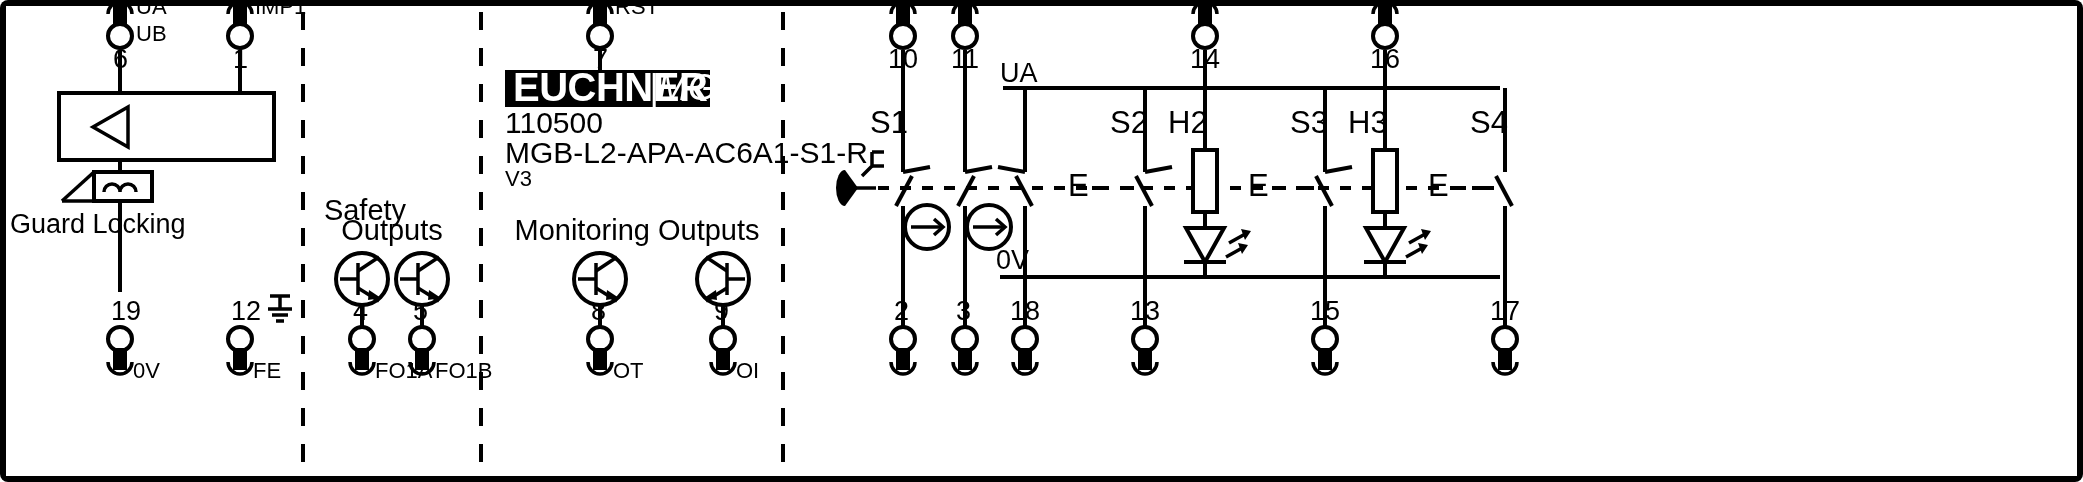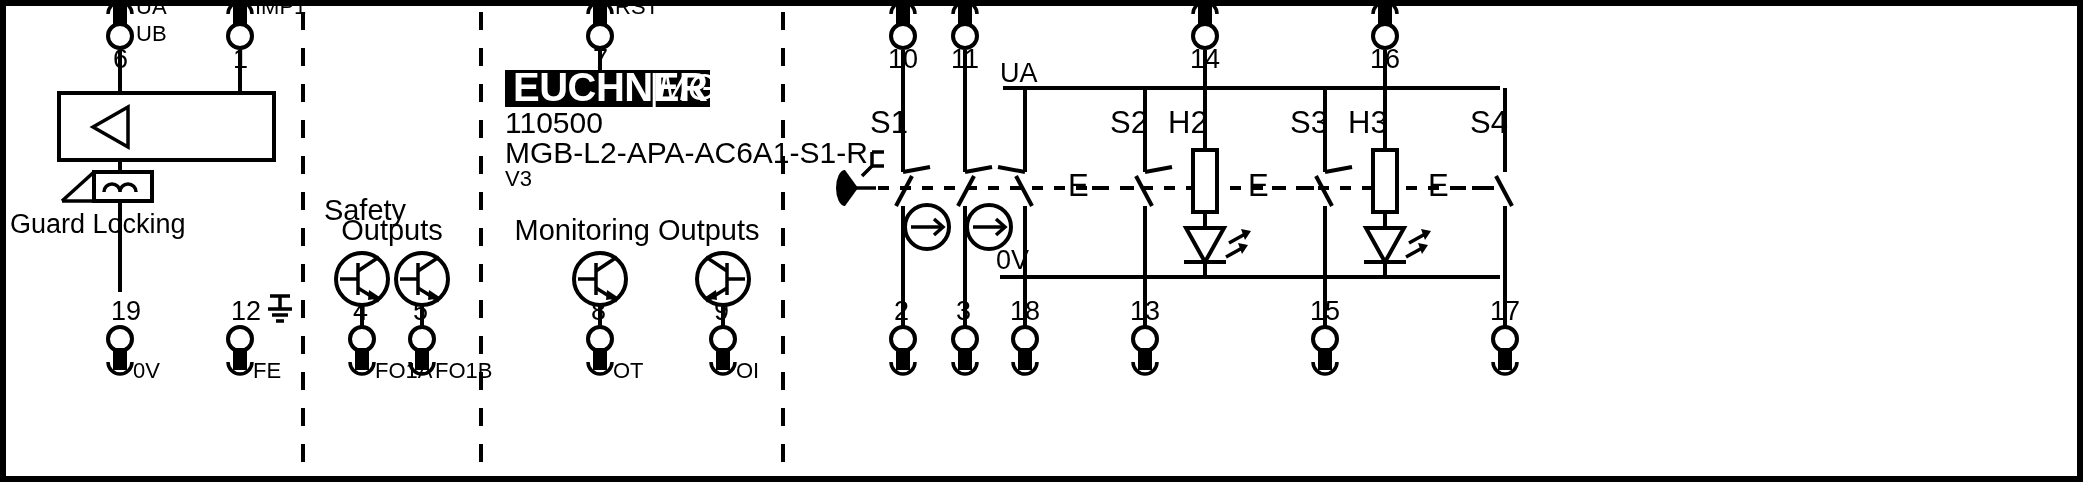--- a/index.html
+++ b/index.html
@@ -1,17 +1,17 @@
 <!DOCTYPE html>
 <html><head>
 <meta charset="utf-8">
 <style>
   html,body{margin:0;padding:0;background:#ffffff;}
   body{font-family:"Liberation Sans",sans-serif;}
-  #wrap{position:relative;width:2083px;height:482px;background:#fff;overflow:hidden;}
+  #wrap{position:relative;width:2083px;height:482px;background:#fff;overflow:hidden;border-radius:8px;}
   svg{display:block;}
   .ln{stroke:#000;stroke-width:4;fill:none;stroke-linecap:butt;}
   .thin{stroke:#000;stroke-width:3.5;fill:none;}
   .frame{stroke:#000;stroke-width:6;fill:none;}
   .dash{stroke:#000;stroke-width:4;fill:none;stroke-dasharray:14 14;}
   .dashv{stroke:#000;stroke-width:4;fill:none;stroke-dasharray:18 18;}
   .dashshort{stroke:#000;stroke-width:4;fill:none;stroke-dasharray:11 11;}
   .wh{fill:#fff;stroke:#000;stroke-width:4;}
   .blk{fill:#000;stroke:none;}
   text{font-family:"Liberation Sans",sans-serif;fill:#000;}

